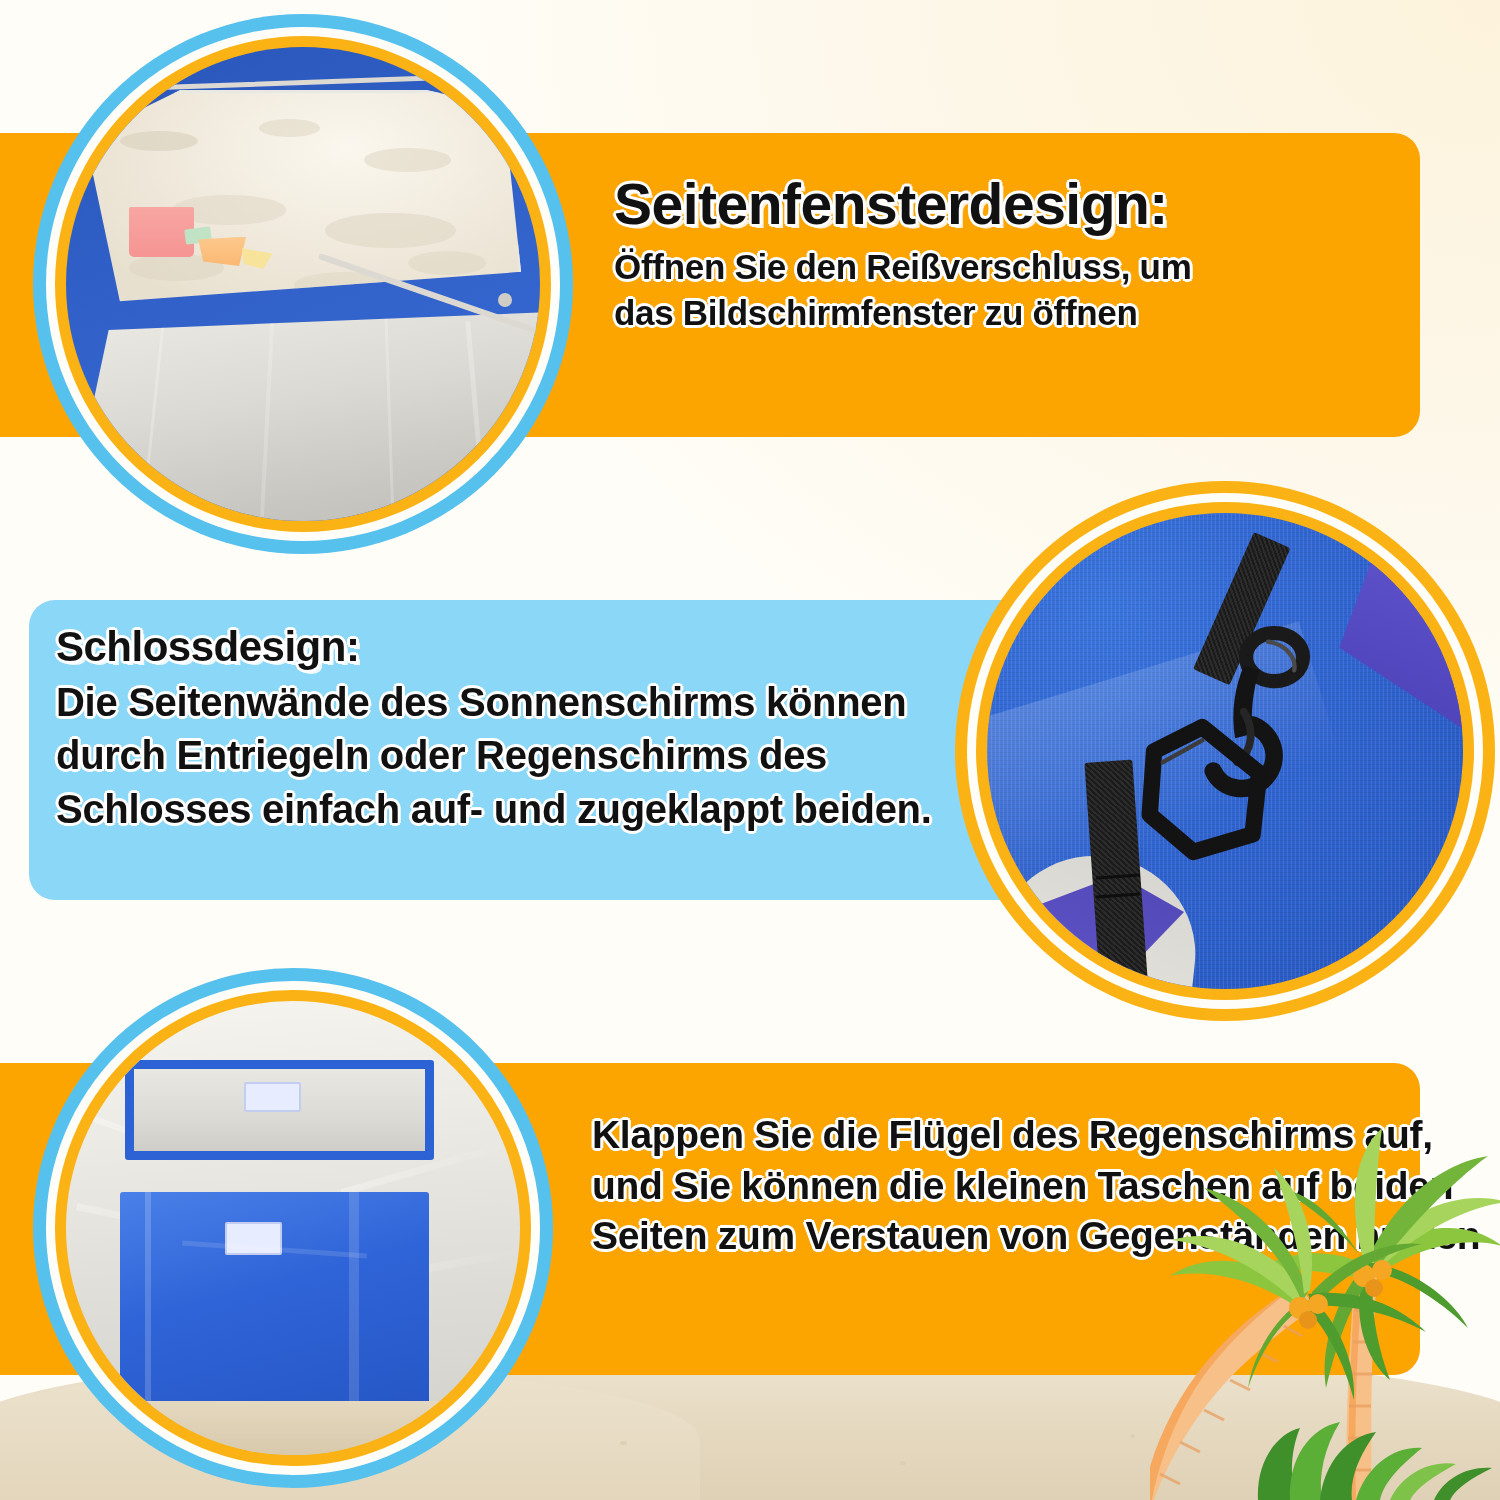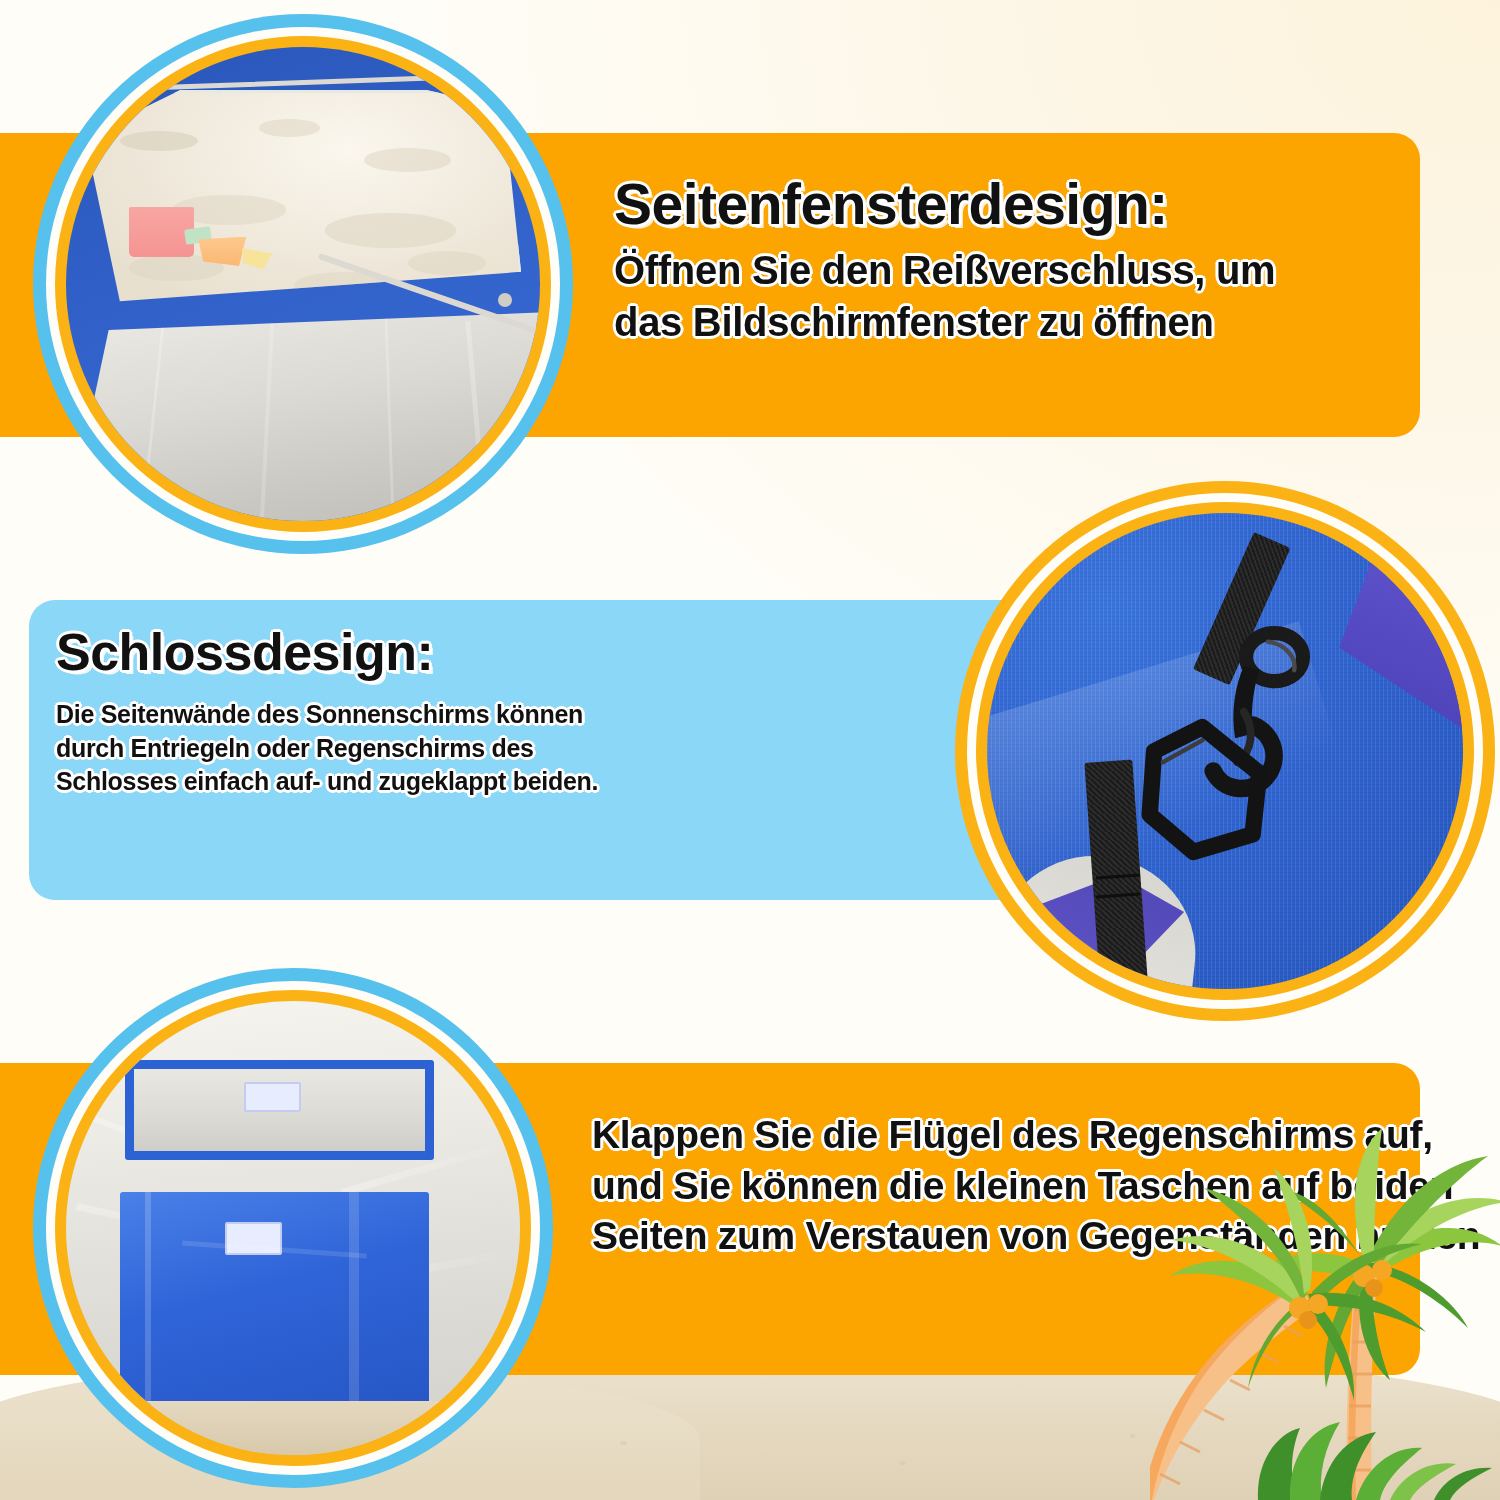--- a/index.html
+++ b/index.html
@@ -38,32 +38,32 @@
   .head{
      font-weight:bold;font-size:57px;line-height:1.06;letter-spacing:-.5px;
      -webkit-text-stroke:0px;
      text-shadow:
         3px 0 0 #fff,-3px 0 0 #fff,0 3px 0 #fff,0 -3px 0 #fff,
         2px 2px 0 #fff,-2px 2px 0 #fff,2px -2px 0 #fff,-2px -2px 0 #fff,
         4px 4px 0 rgba(255,255,255,.85);
      white-space:nowrap;
   }
   .sub{
-     font-weight:bold;font-size:40px;line-height:1.30;letter-spacing:-.3px;
+     font-weight:bold;font-size:35px;line-height:1.30;letter-spacing:-.3px;
      text-shadow:
         3px 0 0 #fff,-3px 0 0 #fff,0 3px 0 #fff,0 -3px 0 #fff,
         2px 2px 0 #fff,-2px 2px 0 #fff,2px -2px 0 #fff,-2px -2px 0 #fff;
   }
   .sub div{white-space:nowrap;}
 
   .txt-top{left:614px;top:174px;}
   .txt-top .sub{margin-top:10px;}
   .txt-mid{left:56px;top:625px;}
-  .txt-mid .head{font-size:52px;}
-  .txt-mid .sub{margin-top:18px;font-size:25px;line-height:1.34;}
+  .txt-mid .head{font-size:42px;}
+  .txt-mid .sub{margin-top:6px;font-size:40px;line-height:1.34;}
   .txt-bot{left:592px;top:1104px;}
   .txt-bot .head{font-size:57px;}
   .txt-bot .sub{margin-top:6px;font-size:39px;line-height:1.30;}
 
   
   .medal{position:absolute;border-radius:50%;z-index:8;}
   .medal .ring-outer{position:absolute;inset:0;border-radius:50%;}
   .medal .ring-mid{position:absolute;border-radius:50%;background:#fffdf7;}
   .medal .ring-in{position:absolute;border-radius:50%;}
   .medal .photo{position:absolute;border-radius:50%;overflow:hidden;}

